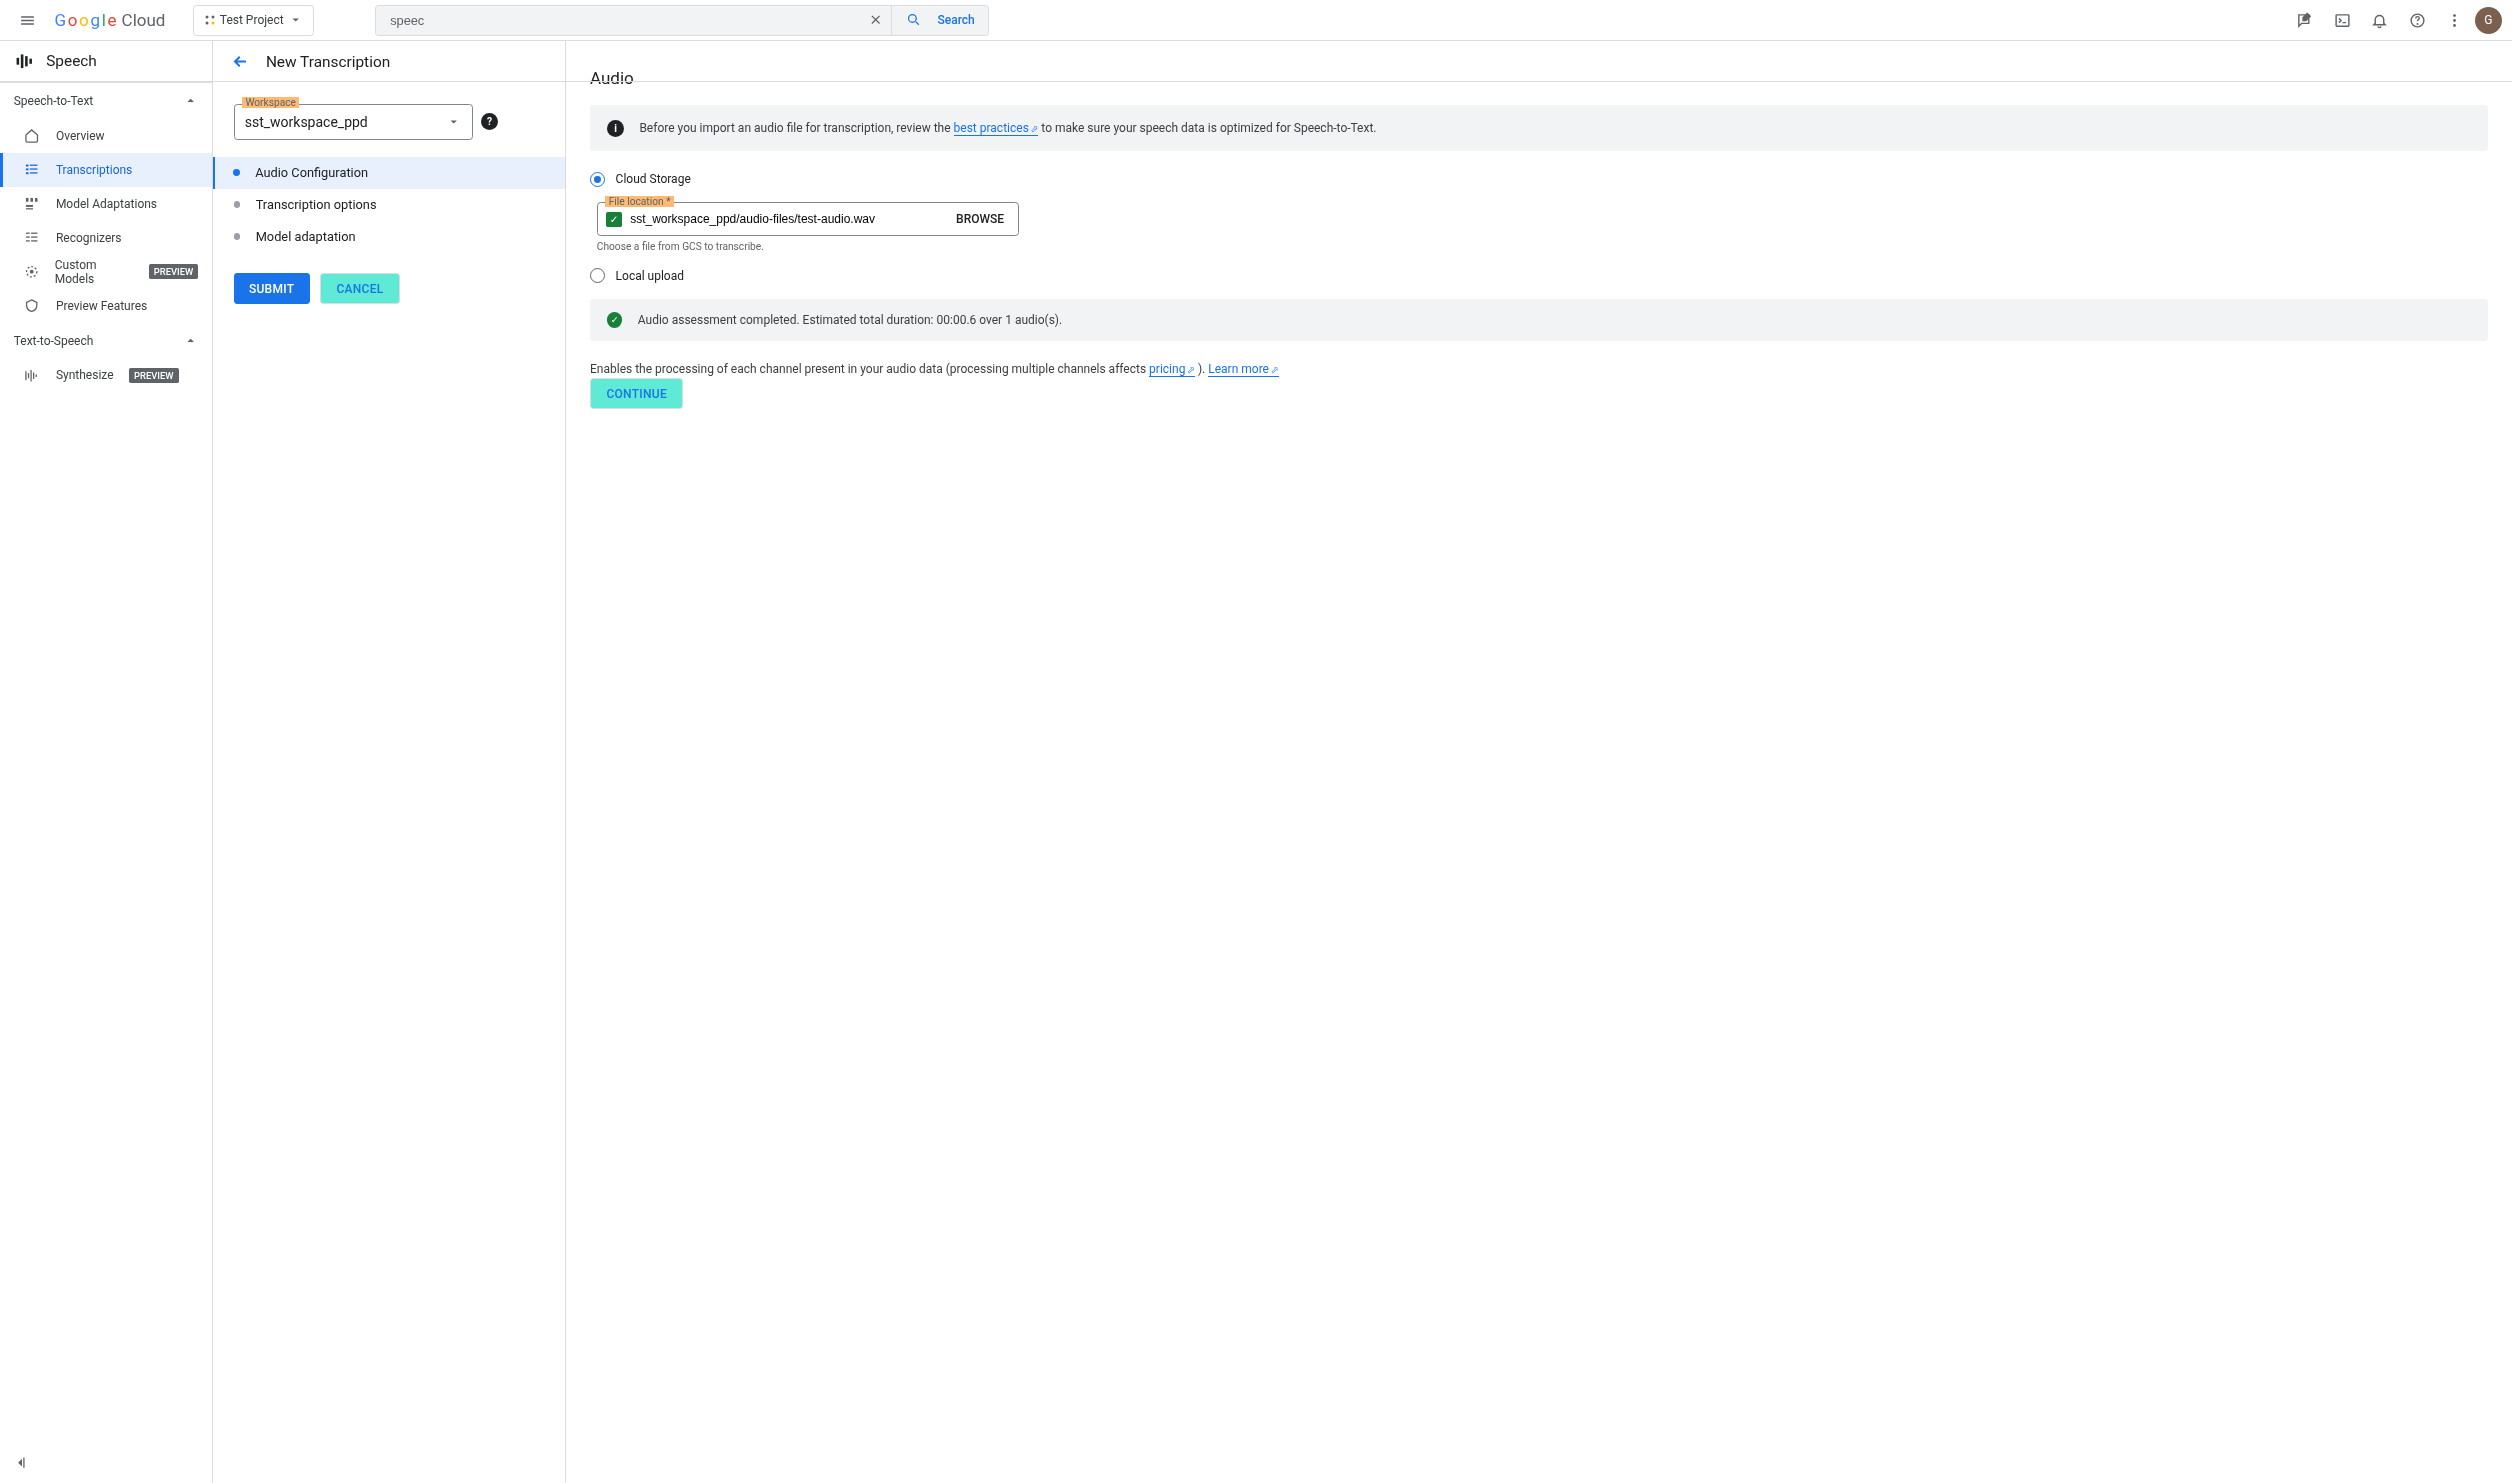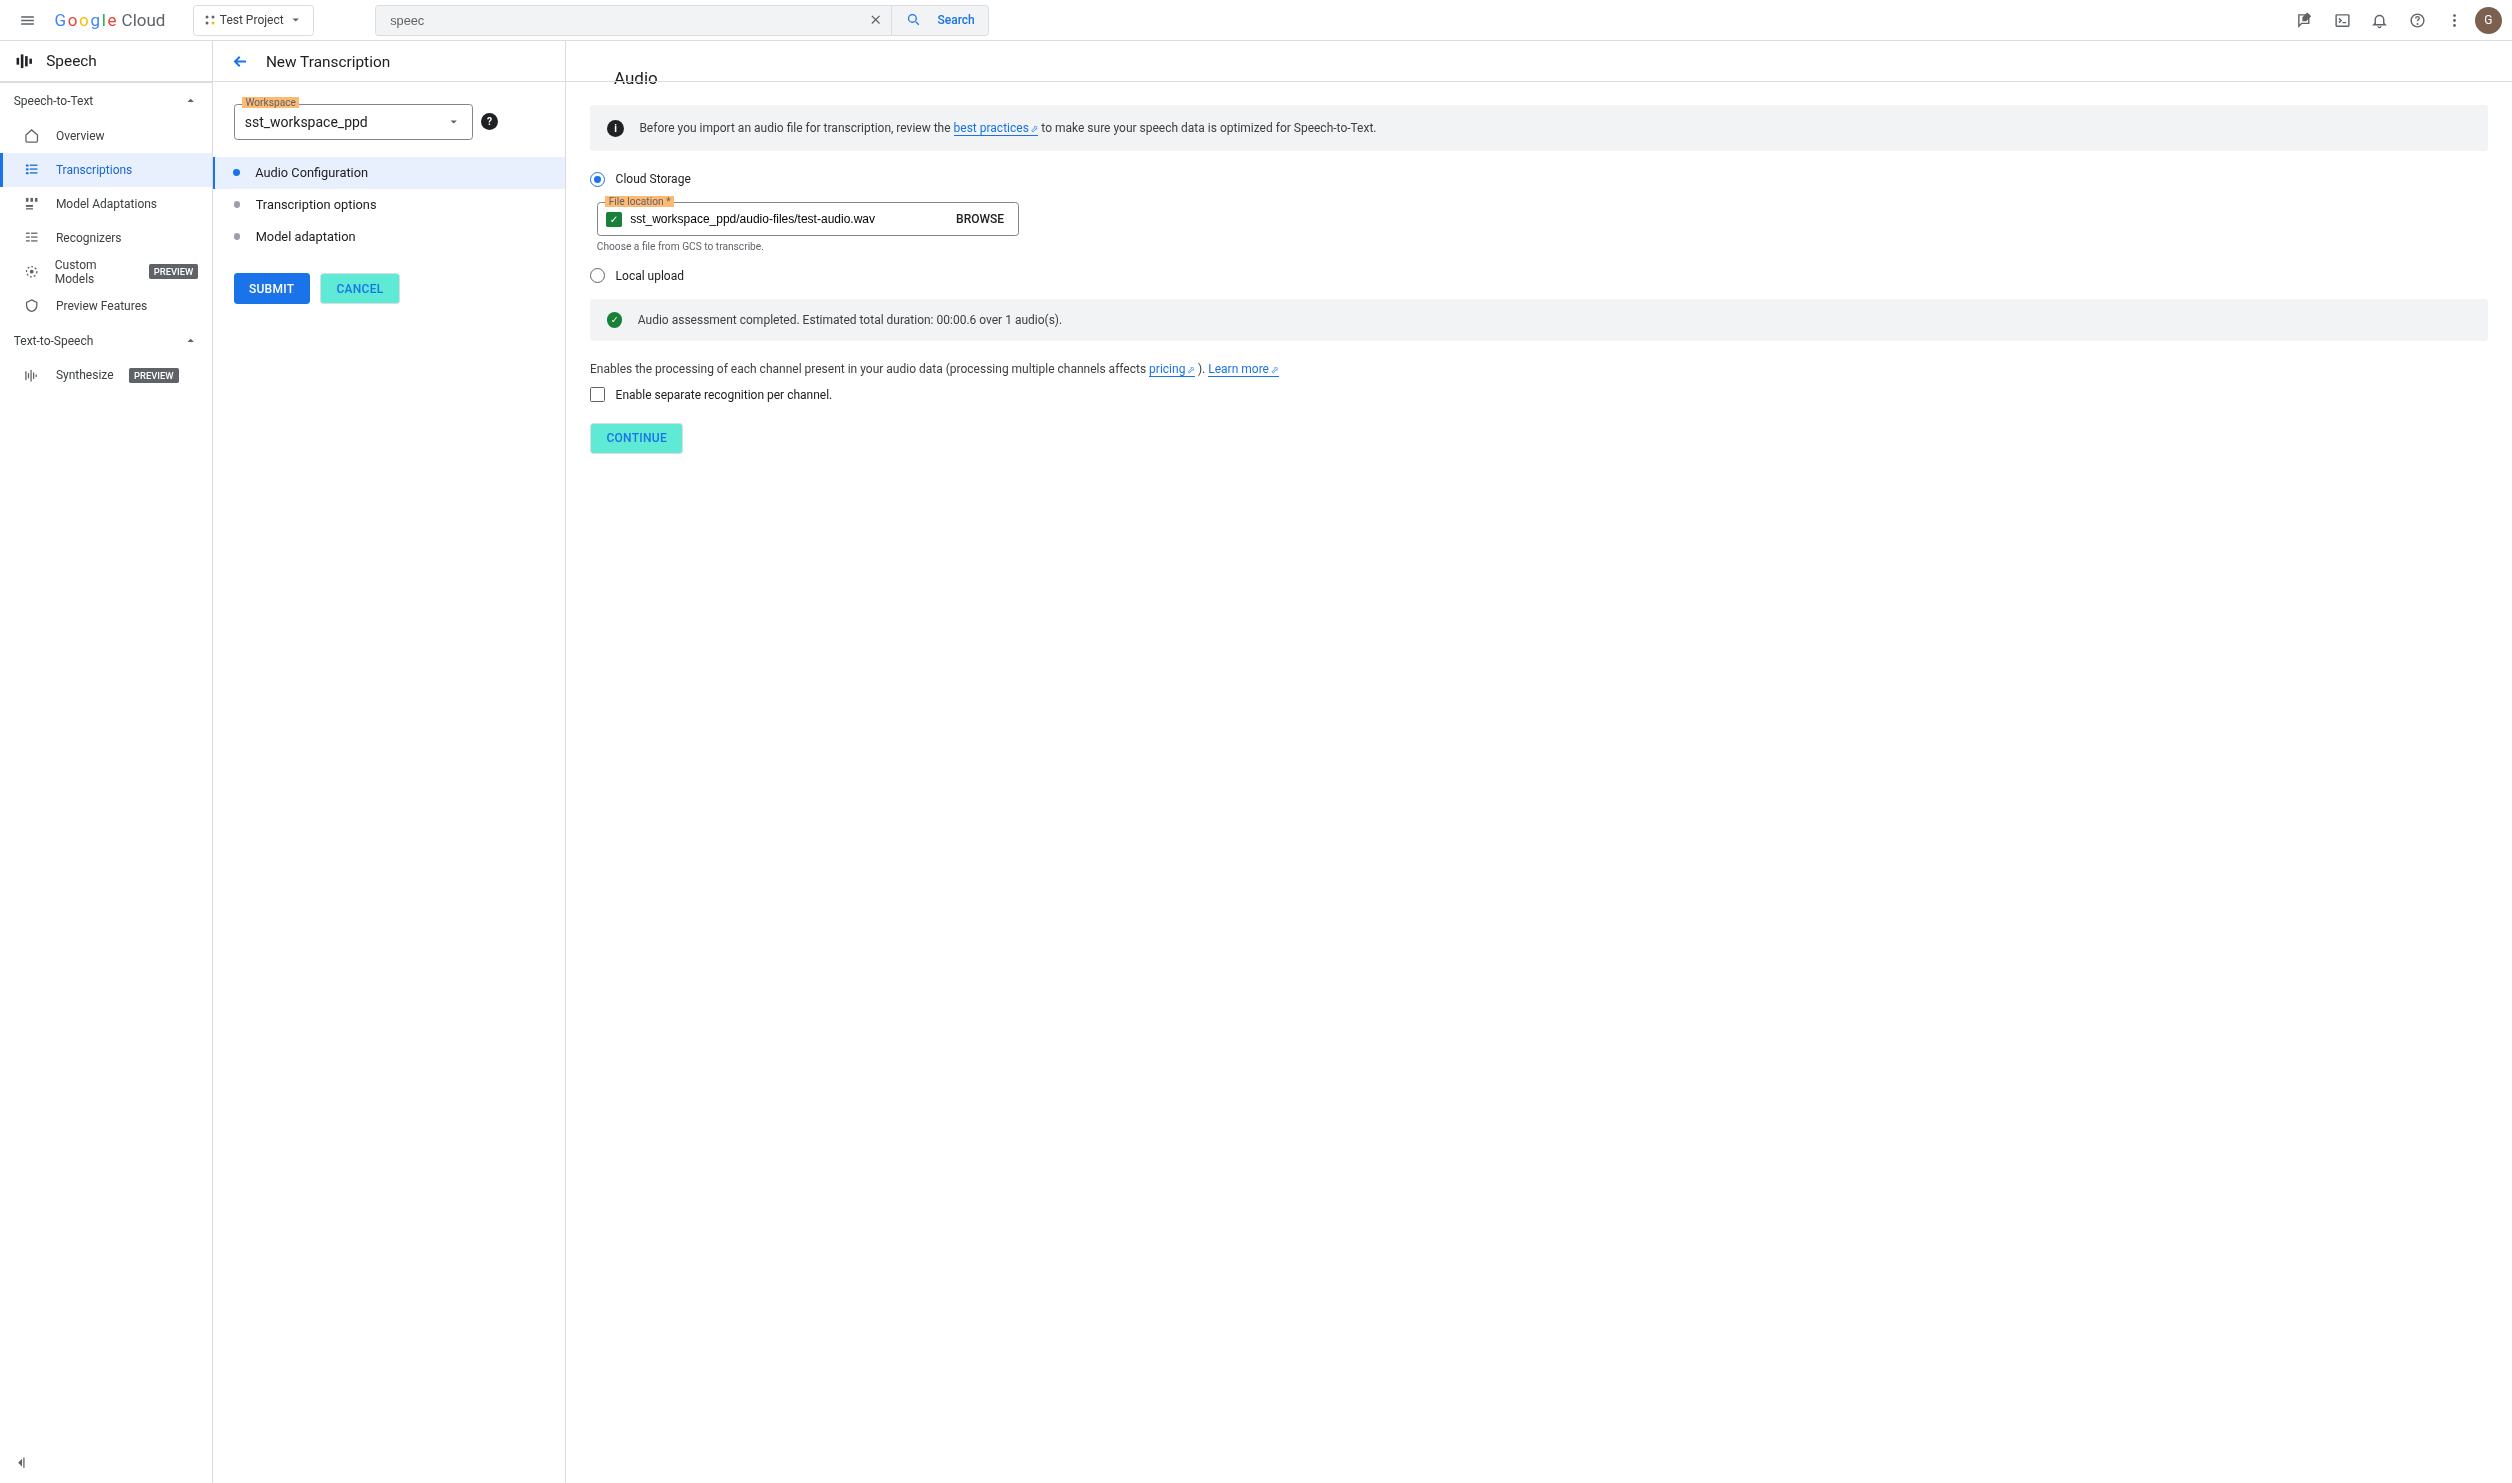--- a/index.html
+++ b/index.html
@@ -162,21 +162,21 @@
   .btn {
     height:31px; padding:0 15.4px; border-radius:3.4px;
     display:flex;align-items:center; cursor:pointer;
     font-size:12px; font-weight:500; letter-spacing:0.3px;
   }
   .btn-primary { background:#1a73e8; color:#fff; }
   .btn-secondary { color:#1a73e8; border:0.9px solid #dadce0; background:#5eead4; }
 
   
   .content { flex:1; padding: 27px 24px; overflow:auto; }
-  .content h2 { font-size:17px; font-weight:400; margin-bottom:17px;margin-left:24px; }
+  .content h2 { font-size:17px; font-weight:400; margin-bottom:17px; }
   .info-banner {
     background:#f1f3f4; border-radius:3.4px;
     padding:13.7px 17px; display:flex; gap:15.4px;
     font-size:12px; color:#3c4043; line-height:1.5;
     margin-bottom:20.5px;
   }
   .info-banner .info-icon { flex-shrink:0; width:17px;height:17px;
     border-radius:50%; background:#202124; color:#fff;
     display:flex;align-items:center;justify-content:center; font-size:10.2px; font-weight:bold;
     margin-top:1.7px;
@@ -492,22 +492,18 @@
 
     <div class="success-banner">
       <span class="success-icon">✓</span>
       <span>Audio assessment completed. Estimated total duration: 00:00.6 over 1 audio(s).</span>
     </div>
 
     <div class="channel-text">
       <span>Enables the processing of each channel present in your audio data (processing multiple channels affects </span><a class="link"><span>pricing</span><span class="ext-icon">⬀</span></a><span> ). </span><a class="link"><span>Learn more</span><span class="ext-icon">⬀</span></a>
     </div>
 
-    <div class="checkbox-row">
-      <span class="checkbox"></span>
-      <span>Enable separate recognition per channel.</span>
-    </div>
 
     <div class="btn btn-secondary" style="width:fit-content;">CONTINUE</div>
   </div>
 
 </div>
 
 
 </body></html>

